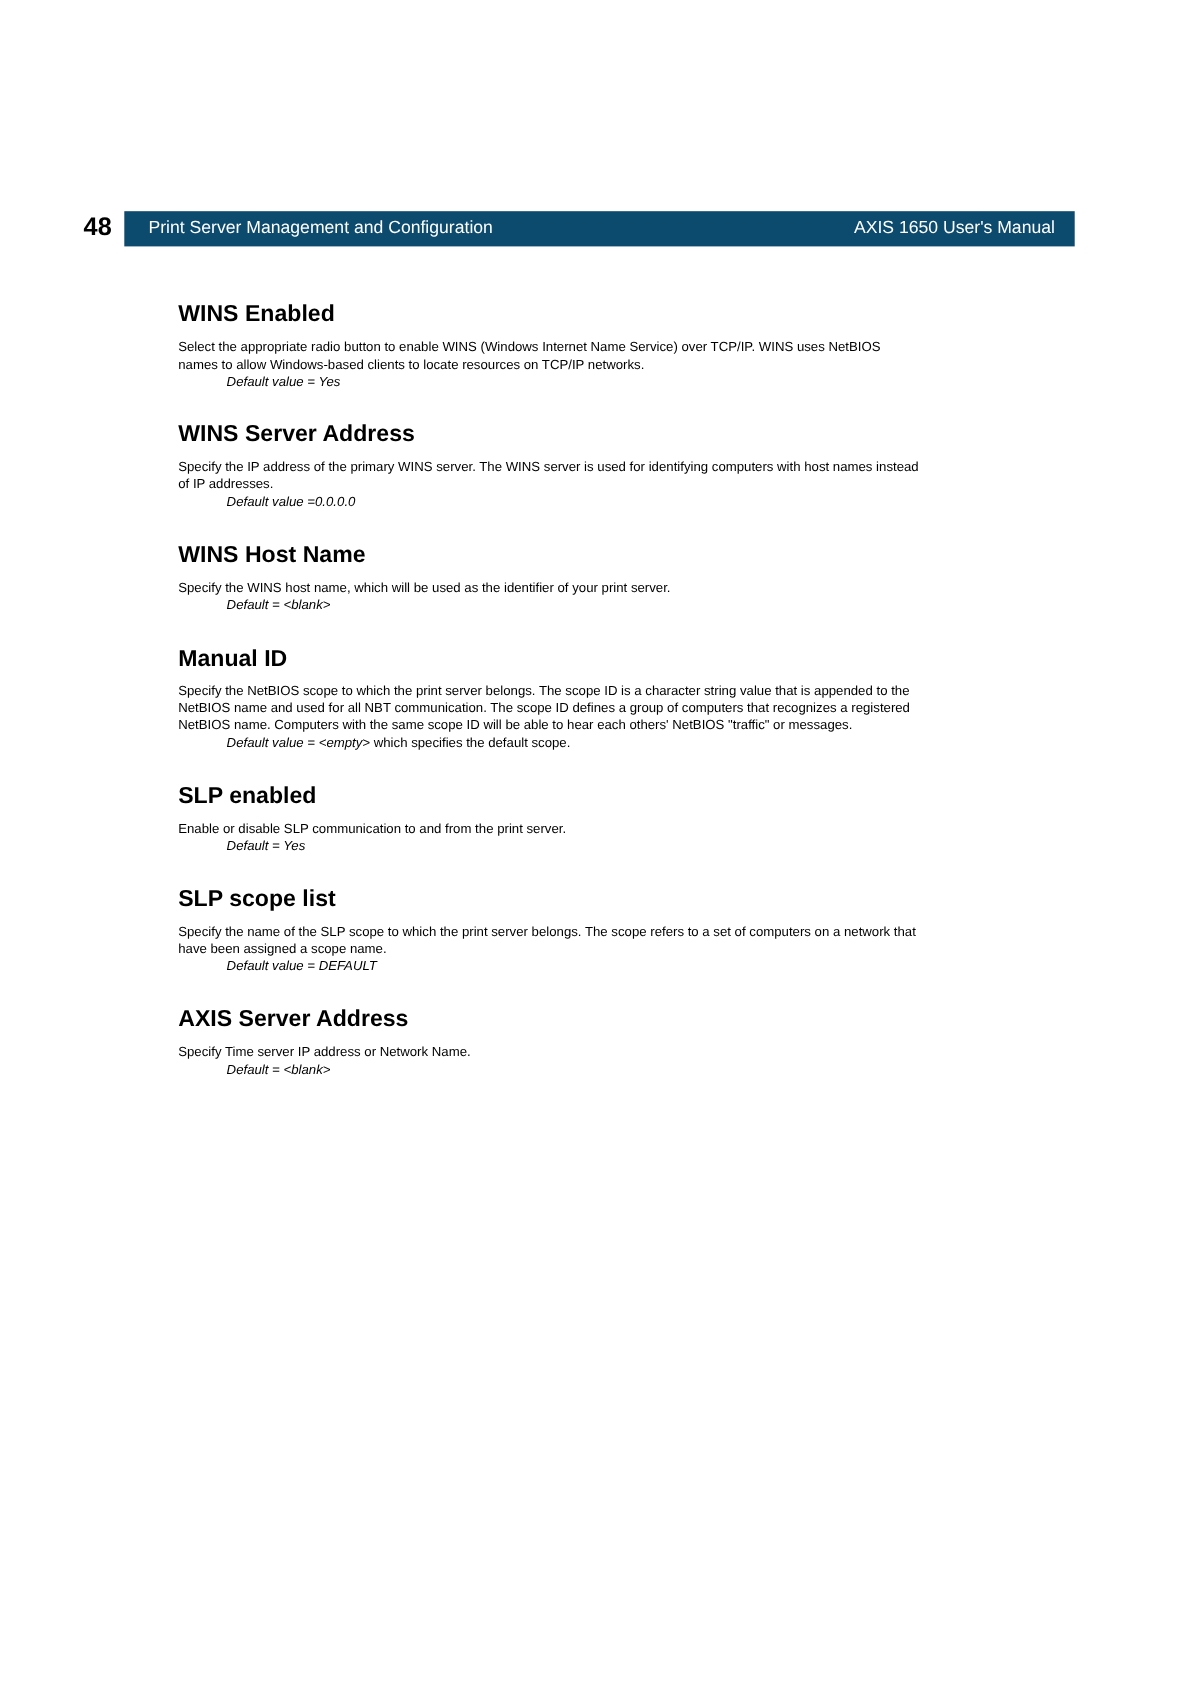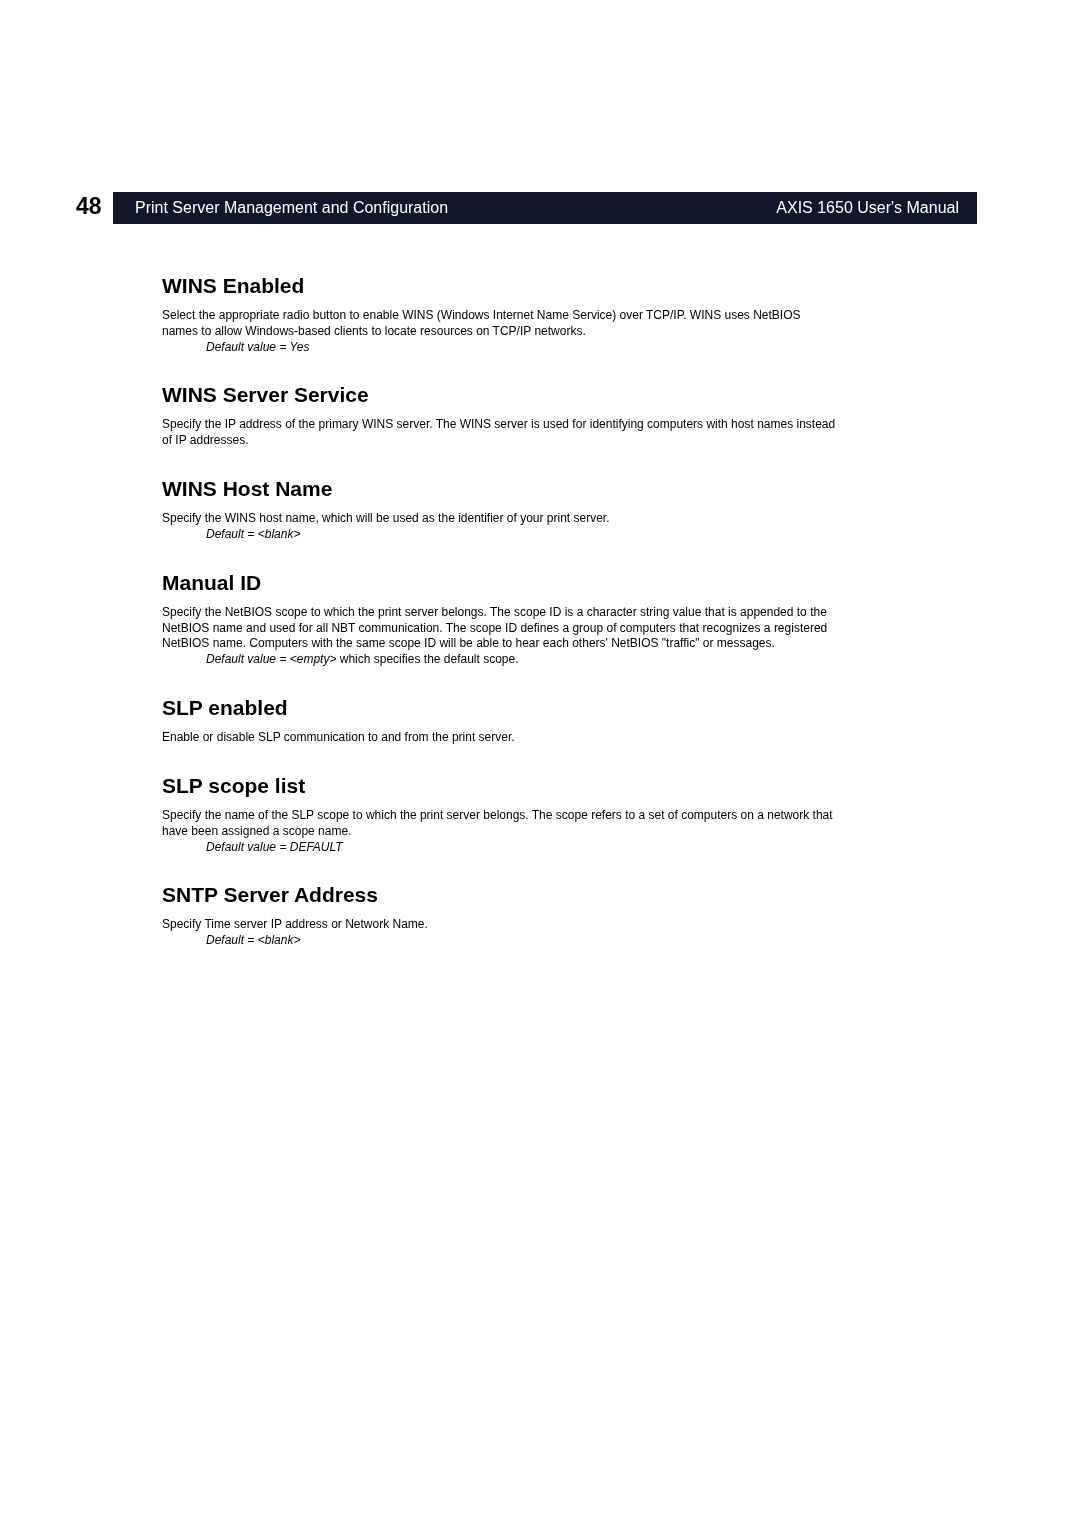--- a/index.html
+++ b/index.html
@@ -23,21 +23,21 @@
     font-size: 23px;
     font-weight: 700;
     color: #000;
   }
   .header-bar {
     position: absolute;
     top: 192px;
     left: 113px;
     width: 864px;
     height: 32px;
-    background: #0f172a;
+    background: #0c4a6e;
     color: #fff;
     display: flex;
     align-items: center;
     justify-content: space-between;
     padding: 0 18px 0 22px;
     font-size: 16px;
   }
   .content {
     margin-left: 162px;
     margin-right: 100px;
@@ -69,38 +69,40 @@
     <span>Print Server Management and Configuration</span>
     <span>AXIS 1650 User's Manual</span>
   </div>
 
   <div class="content">
 
     <div class="section-title first">WINS Enabled</div>
     <div class="para">Select the appropriate radio button to enable WINS (Windows Internet Name Service) over TCP/IP. WINS uses NetBIOS names to allow Windows-based clients to locate resources on TCP/IP networks.</div>
     <div class="para italic">Default value = Yes</div>
 
-    <div class="section-title">WINS Server Service</div>
+    <div class="section-title">WINS Server Address</div>
     <div class="para">Specify the IP address of the primary WINS server. The WINS server is used for identifying computers with host names instead of IP addresses.</div>
+    <div class="para italic">Default value =0.0.0.0</div>
 
     <div class="section-title">WINS Host Name</div>
     <div class="para">Specify the WINS host name, which will be used as the identifier of your print server.</div>
     <div class="para italic">Default = &lt;blank&gt;</div>
 
     <div class="section-title">Manual ID</div>
     <div class="para">Specify the NetBIOS scope to which the print server belongs. The scope ID is a character string value that is appended to the NetBIOS name and used for all NBT communication. The scope ID defines a group of computers that recognizes a registered NetBIOS name. Computers with the same scope ID will be able to hear each others' NetBIOS "traffic" or messages.</div>
     <div class="para">
       <span class="italic">Default value = &lt;empty&gt;</span><span> which specifies the default scope.</span>
     </div>
 
     <div class="section-title">SLP enabled</div>
     <div class="para">Enable or disable SLP communication to and from the print server.</div>
+    <div class="para italic">Default = Yes</div>
 
     <div class="section-title">SLP scope list</div>
     <div class="para">Specify the name of the SLP scope to which the print server belongs. The scope refers to a set of computers on a network that have been assigned a scope name.</div>
     <div class="para italic">Default value = DEFAULT</div>
 
-    <div class="section-title">SNTP Server Address</div>
+    <div class="section-title">AXIS Server Address</div>
     <div class="para">Specify Time server IP address or Network Name.</div>
     <div class="para italic">Default = &lt;blank&gt;</div>
 
   </div>
 </div>
 
 </body></html>

